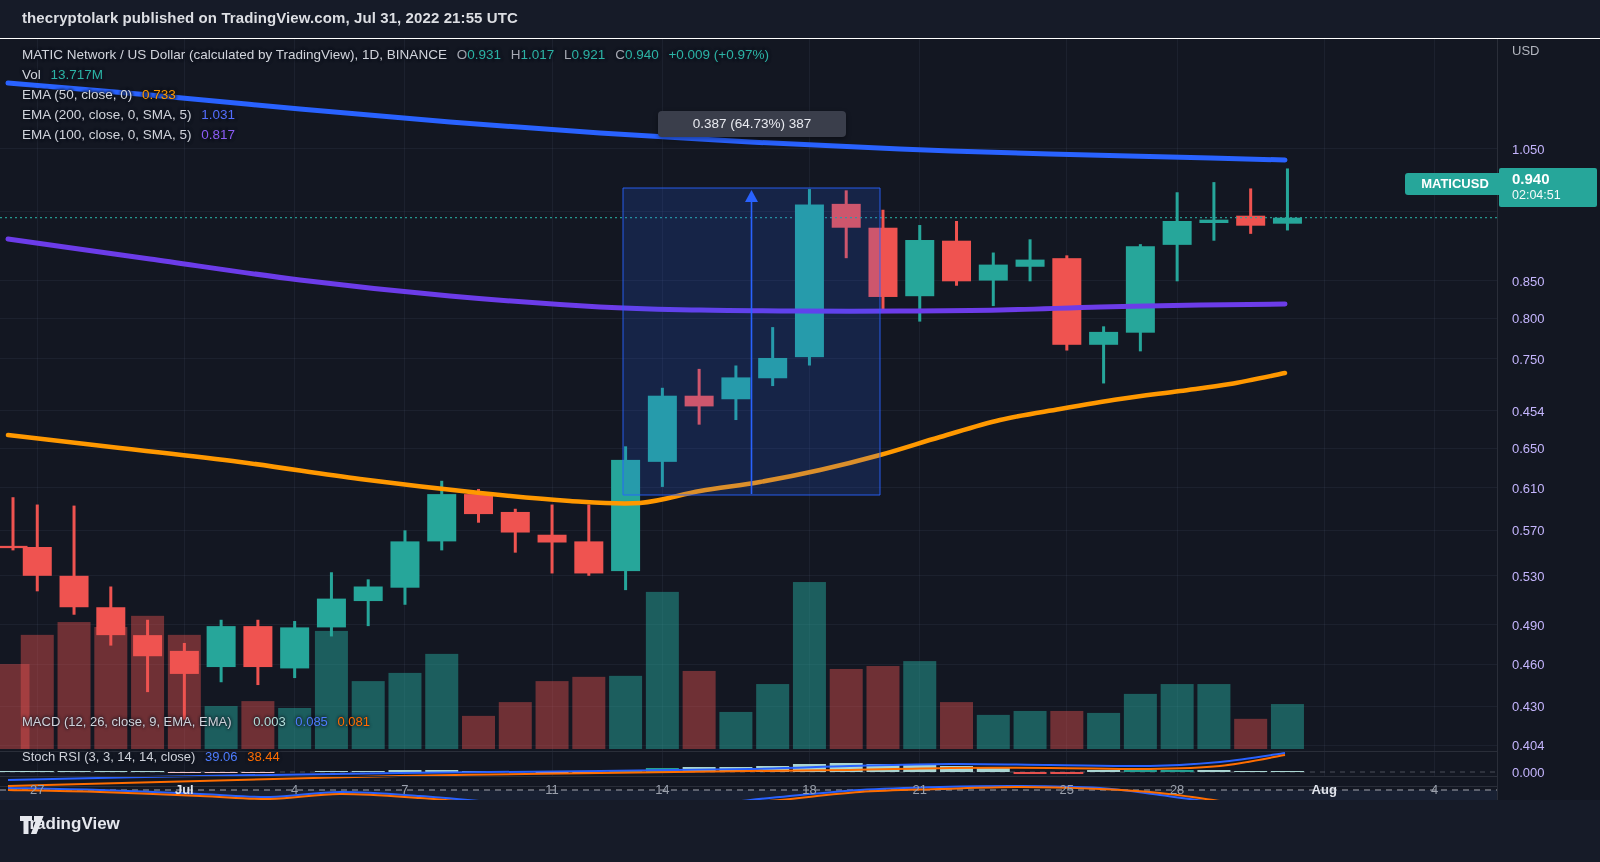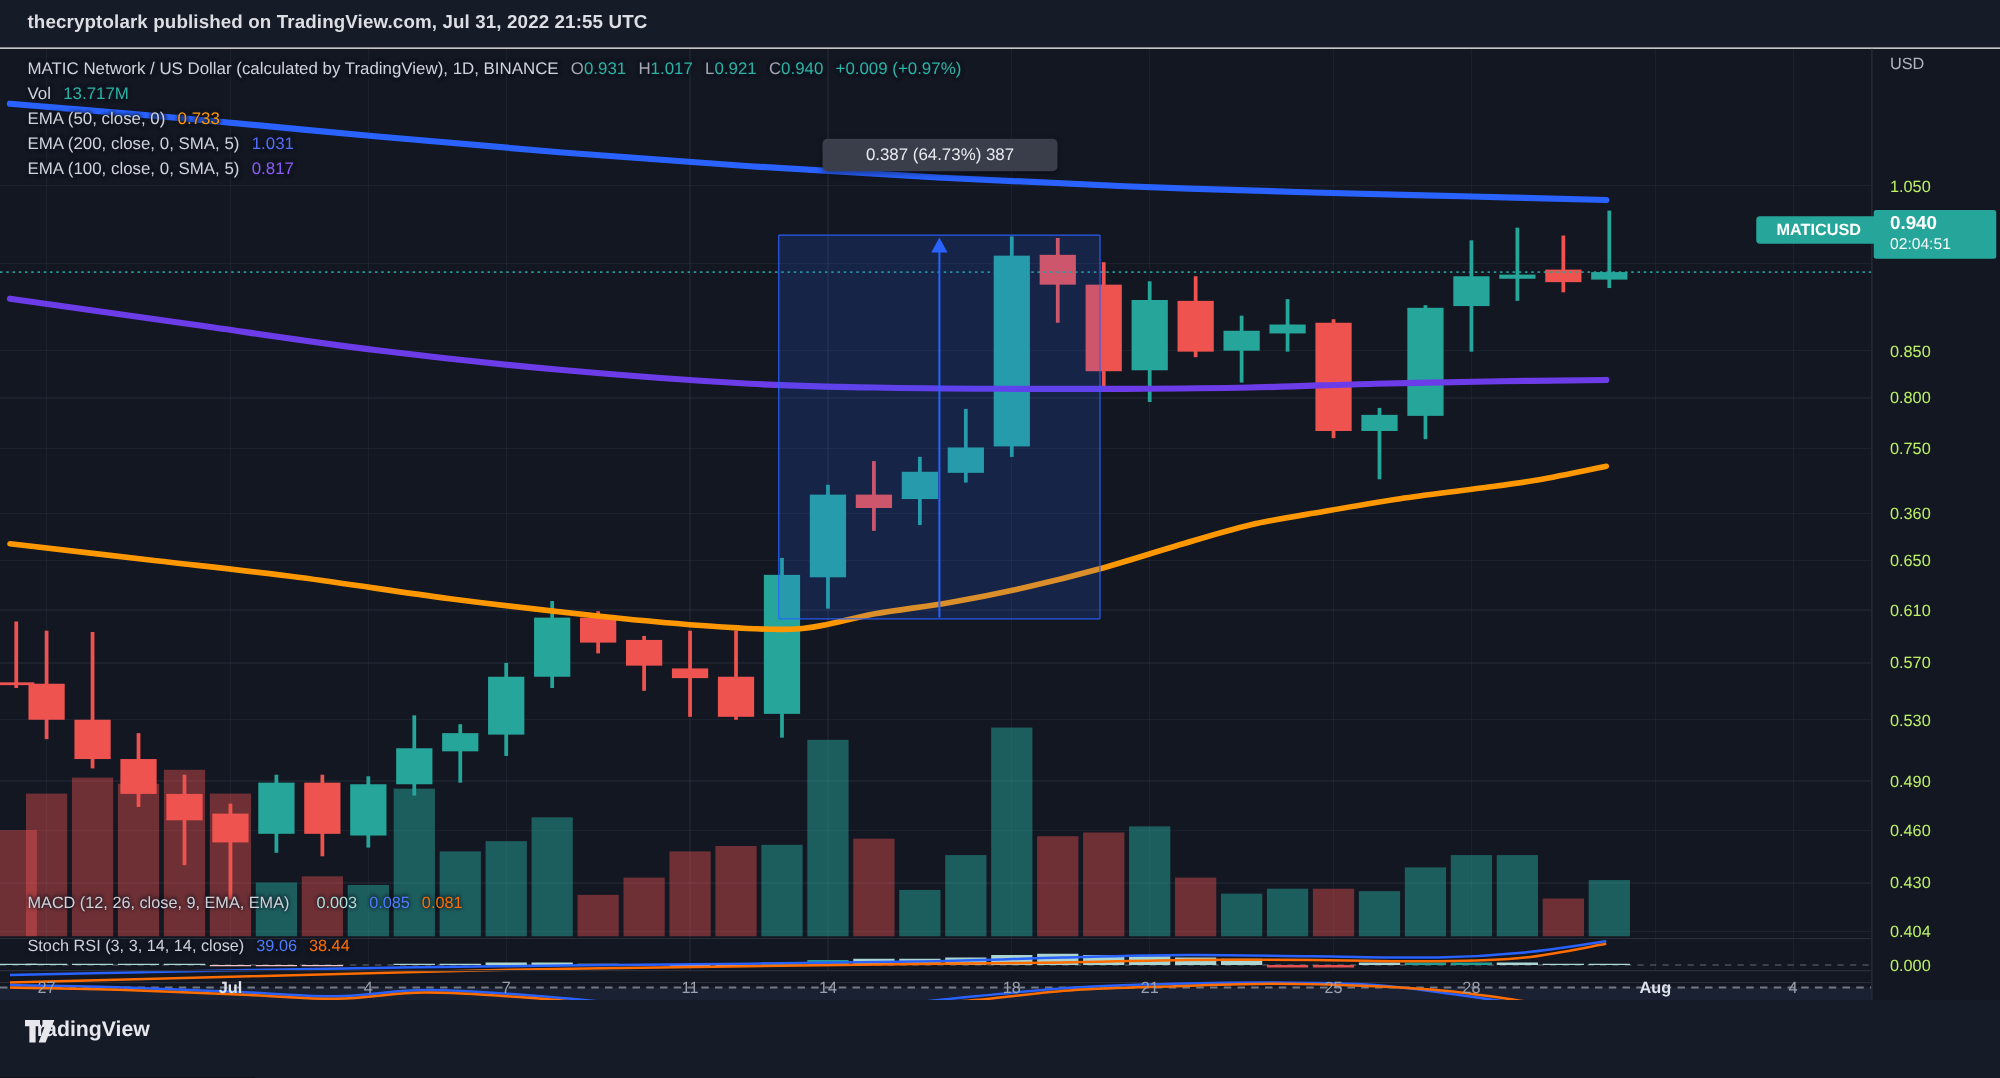--- a/index.html
+++ b/index.html
@@ -16,21 +16,21 @@
   .legend .dim{color:#a6a9b3;}
   .v{margin-left:6px;}
   .teal{color:#2bb3a5;} .orange{color:#ff9800;} .blue{color:#536dfe;} .purple{color:#8b5cf6;}
   .macd-row,.stoch-row{position:absolute;left:22px;font-size:13px;color:#cfd2da;white-space:nowrap;
           text-shadow:0 1px 3px rgba(19,23,34,.95),0 -1px 3px rgba(19,23,34,.95);}
   .macd-row{top:675px;} .stoch-row{top:710px;}
   .macd-row .hist{color:#b2dfdb;padding-left:12px;} .macd-row .m{color:#4d7cfe;} .macd-row .s{color:#ff6d00;}
   .stoch-row .k{color:#4d7cfe;} .stoch-row .d{color:#ff6d00;}
   .price-axis{position:absolute;left:1497px;top:0;width:103px;height:762px;border-left:1px solid #2a2e39;}
   .price-axis .cur{position:absolute;left:14px;top:4px;font-size:13px;color:#b2b5be;}
-  .ptick{position:absolute;left:14px;font-size:13px;color:#bef264;transform:translateY(-50%);}
+  .ptick{position:absolute;left:14px;font-size:13px;color:#c4b5fd;transform:translateY(-50%);}
   .time-axis{position:absolute;left:0;top:737px;width:1497px;height:25px;border-top:1px solid #2a2e39;}
   .ttick{position:absolute;top:5px;font-size:13px;color:#9aa0ac;transform:translateX(-50%);}
   .ttick.bold{color:#dfe3ec;font-weight:700;}
   .sym-badge{position:absolute;left:1405px;top:134px;width:100px;height:22px;background:#26a69a;border-radius:3px 0 0 3px;
              color:#fff;font-size:13px;font-weight:700;text-align:center;line-height:22px;}
   .price-badge{position:absolute;left:1499px;top:129px;width:98px;height:39px;background:#26a69a;border-radius:2px;color:#fff;}
   .price-badge .p{display:block;font-size:15px;font-weight:700;padding:3px 0 0 13px;line-height:16px;}
   .price-badge .cd{display:block;font-size:12.5px;padding:1px 4px 0 13px;opacity:.95;}
   .measure-tip{position:absolute;left:658px;top:72px;width:188px;height:26px;background:#3a3e4b;border-radius:4px;
                color:#e8eaf0;font-size:13.5px;text-align:center;line-height:26px;box-shadow:0 2px 5px rgba(0,0,0,.4);}
@@ -281,21 +281,21 @@
 
     <div class="measure-tip">0.387 (64.73%) 387</div>
 
     <div class="price-axis">
       <div class="cur">USD</div>
       <div id="pticks">
           <div class="ptick" style="top: 109.506px;">1.050</div>
           <div class="ptick" style="top: 241.574px;">0.850</div>
           <div class="ptick" style="top: 279.465px;">0.800</div>
           <div class="ptick" style="top: 319.801px;">0.750</div>
-          <div class="ptick" style="top: 371.915px;">0.360</div>
+          <div class="ptick" style="top: 371.915px;">0.454</div>
           <div class="ptick" style="top: 409.239px;">0.650</div>
           <div class="ptick" style="top: 448.935px;">0.610</div>
           <div class="ptick" style="top: 491.324px;">0.570</div>
           <div class="ptick" style="top: 536.799px;">0.530</div>
           <div class="ptick" style="top: 585.844px;">0.490</div>
           <div class="ptick" style="top: 625.33px;">0.460</div>
           <div class="ptick" style="top: 667.481px;">0.430</div>
           <div class="ptick" style="top: 706.463px;">0.404</div>
           <div class="ptick" style="top: 733px;">0.000</div>
         </div>

